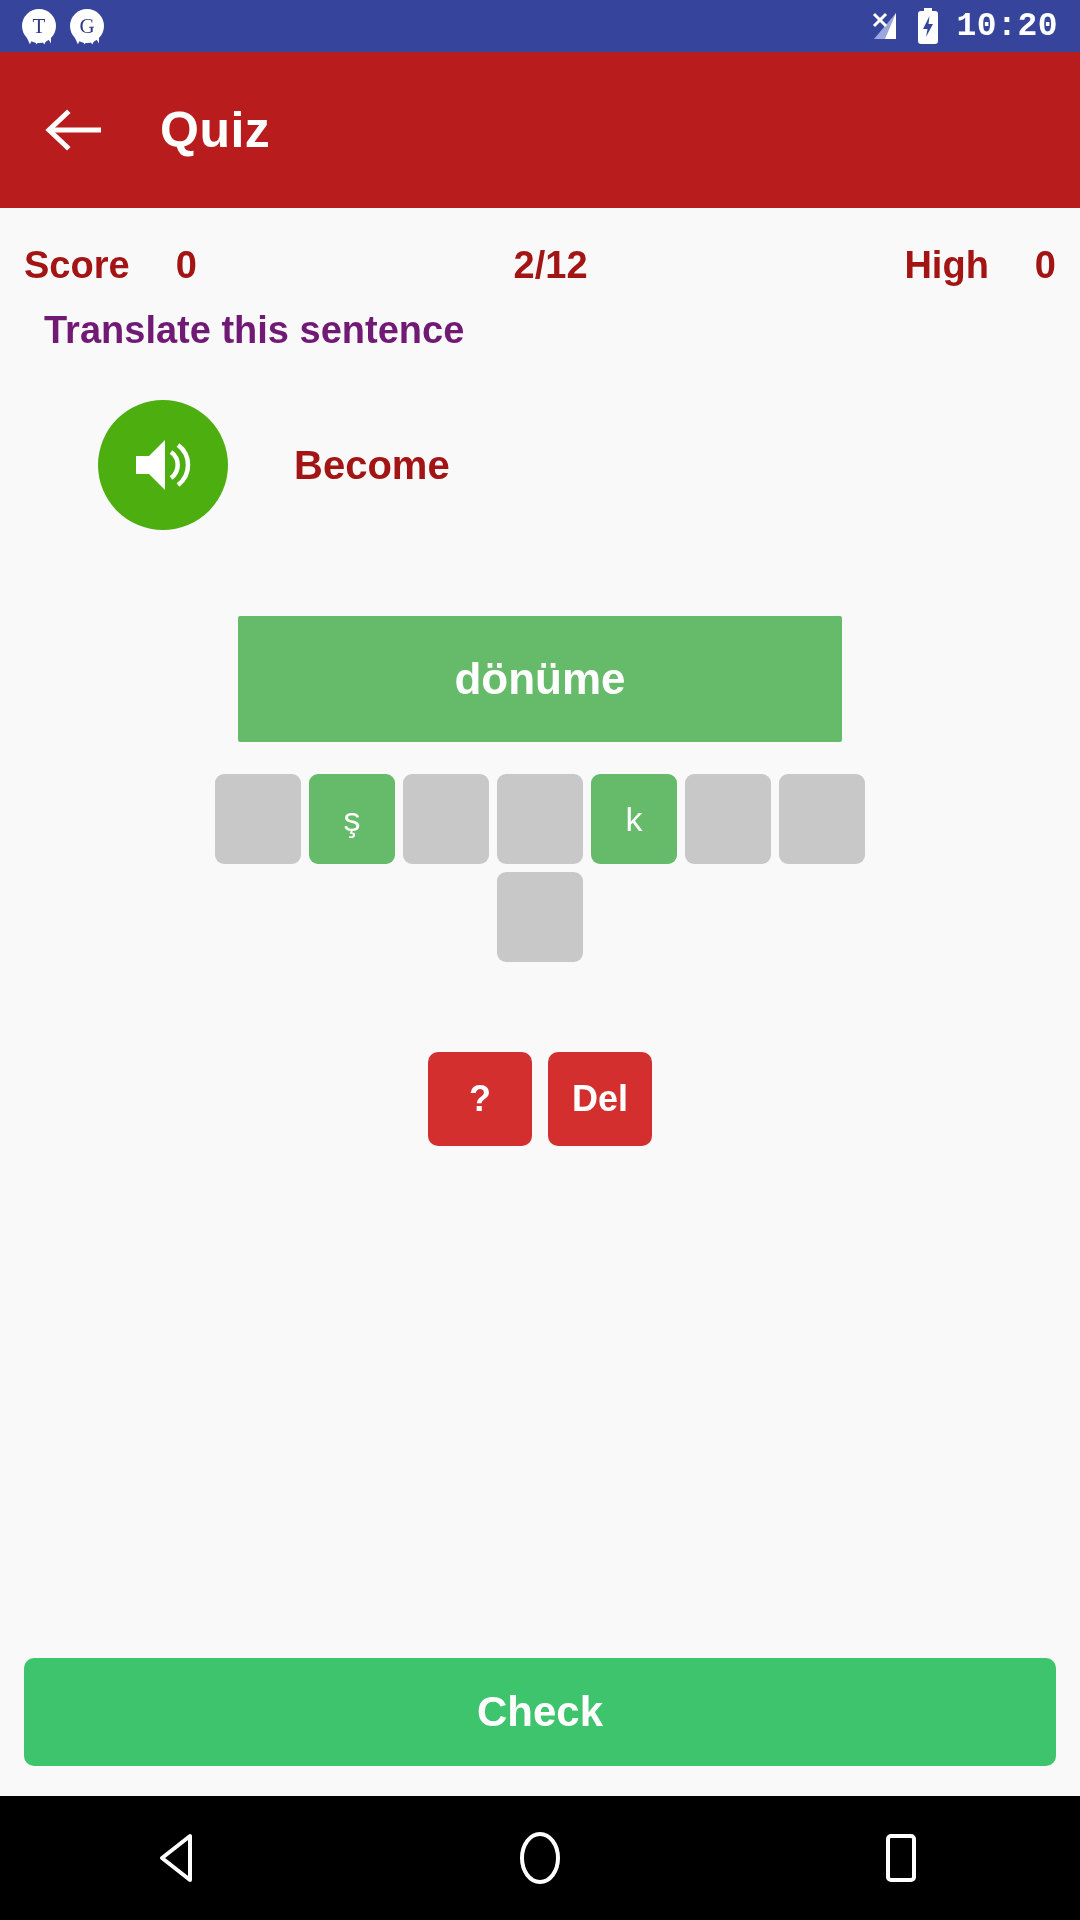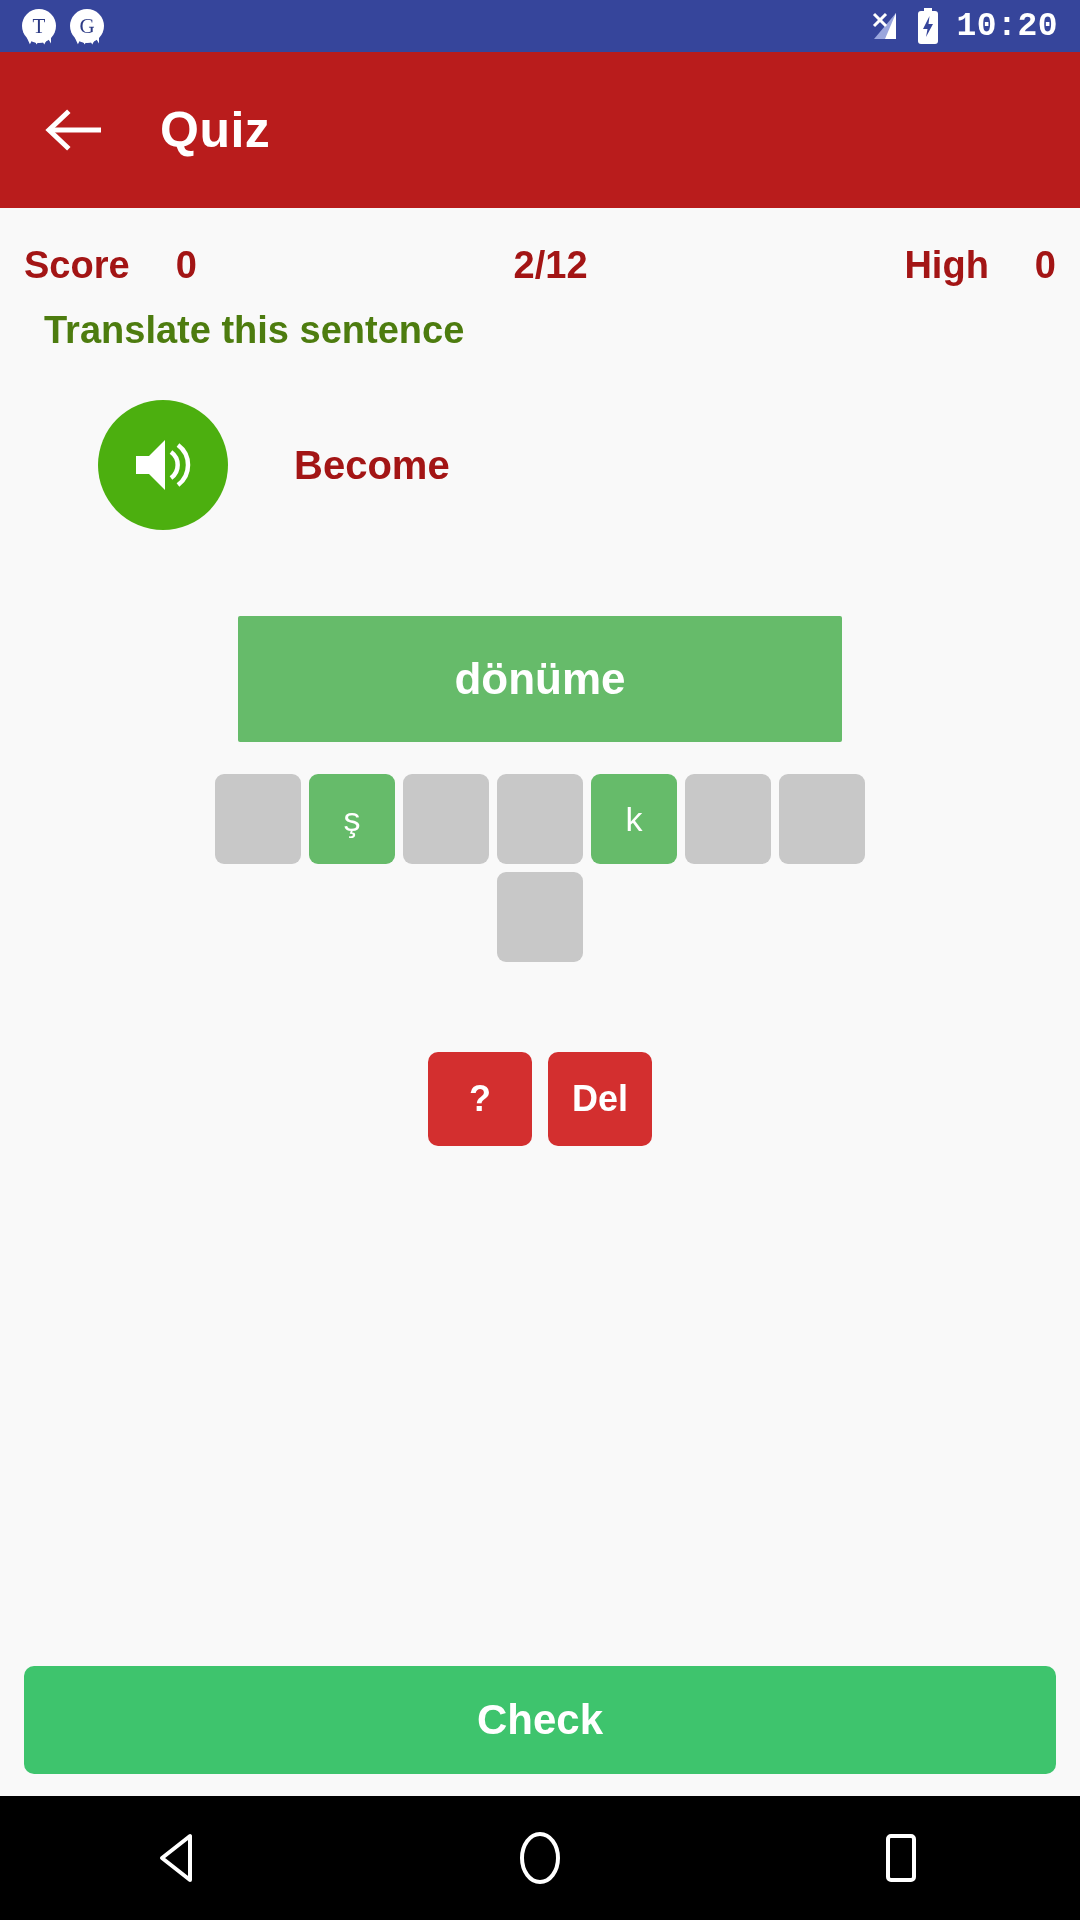--- a/index.html
+++ b/index.html
@@ -49,21 +49,21 @@
     display:flex; align-items:center;
     padding:36px 24px 0 24px;
     color:#a31515;
     font-size:38px; font-weight:bold;
   }
   .score-left{ display:flex; align-items:baseline; gap:46px; }
   .score-mid{ flex:1; text-align:center; }
   .score-right{ display:flex; align-items:baseline; gap:46px; }
 
   .prompt{
-    color:#4d7c0f; font-size:38px; font-weight:bold;
+    color:#701a75; font-size:38px; font-weight:bold;
     padding:22px 16px 0 44px;
   }
 
   
   .audiorow{ display:flex; align-items:center; padding:48px 0 0 98px; gap:66px; }
   .speaker{
     width:130px; height:130px; border-radius:50%;
     background:#4caf0f;
     display:flex; align-items:center; justify-content:center;
     flex:none;
@@ -93,21 +93,21 @@
   
   .actionrow{ display:flex; justify-content:center; gap:16px; padding-top:90px; }
   .actionbtn{
     width:104px; height:94px; border-radius:10px;
     background:#d32f2f; color:#ffffff;
     display:flex; align-items:center; justify-content:center;
     font-size:36px; font-weight:bold;
   }
 
   
-  .checkwrap{ position:absolute; left:0; right:0; bottom:22px; display:flex; justify-content:center; }
+  .checkwrap{ position:absolute; left:0; right:0; bottom:30px; display:flex; justify-content:center; }
   .checkbtn{
     width:1032px; height:108px; border-radius:10px;
     background:#3ec46d; color:#ffffff;
     display:flex; align-items:center; justify-content:center;
     font-size:42px; font-weight:bold;
   }
 
   
   .navbar{
     height:124px; background:#000000; flex:none;

